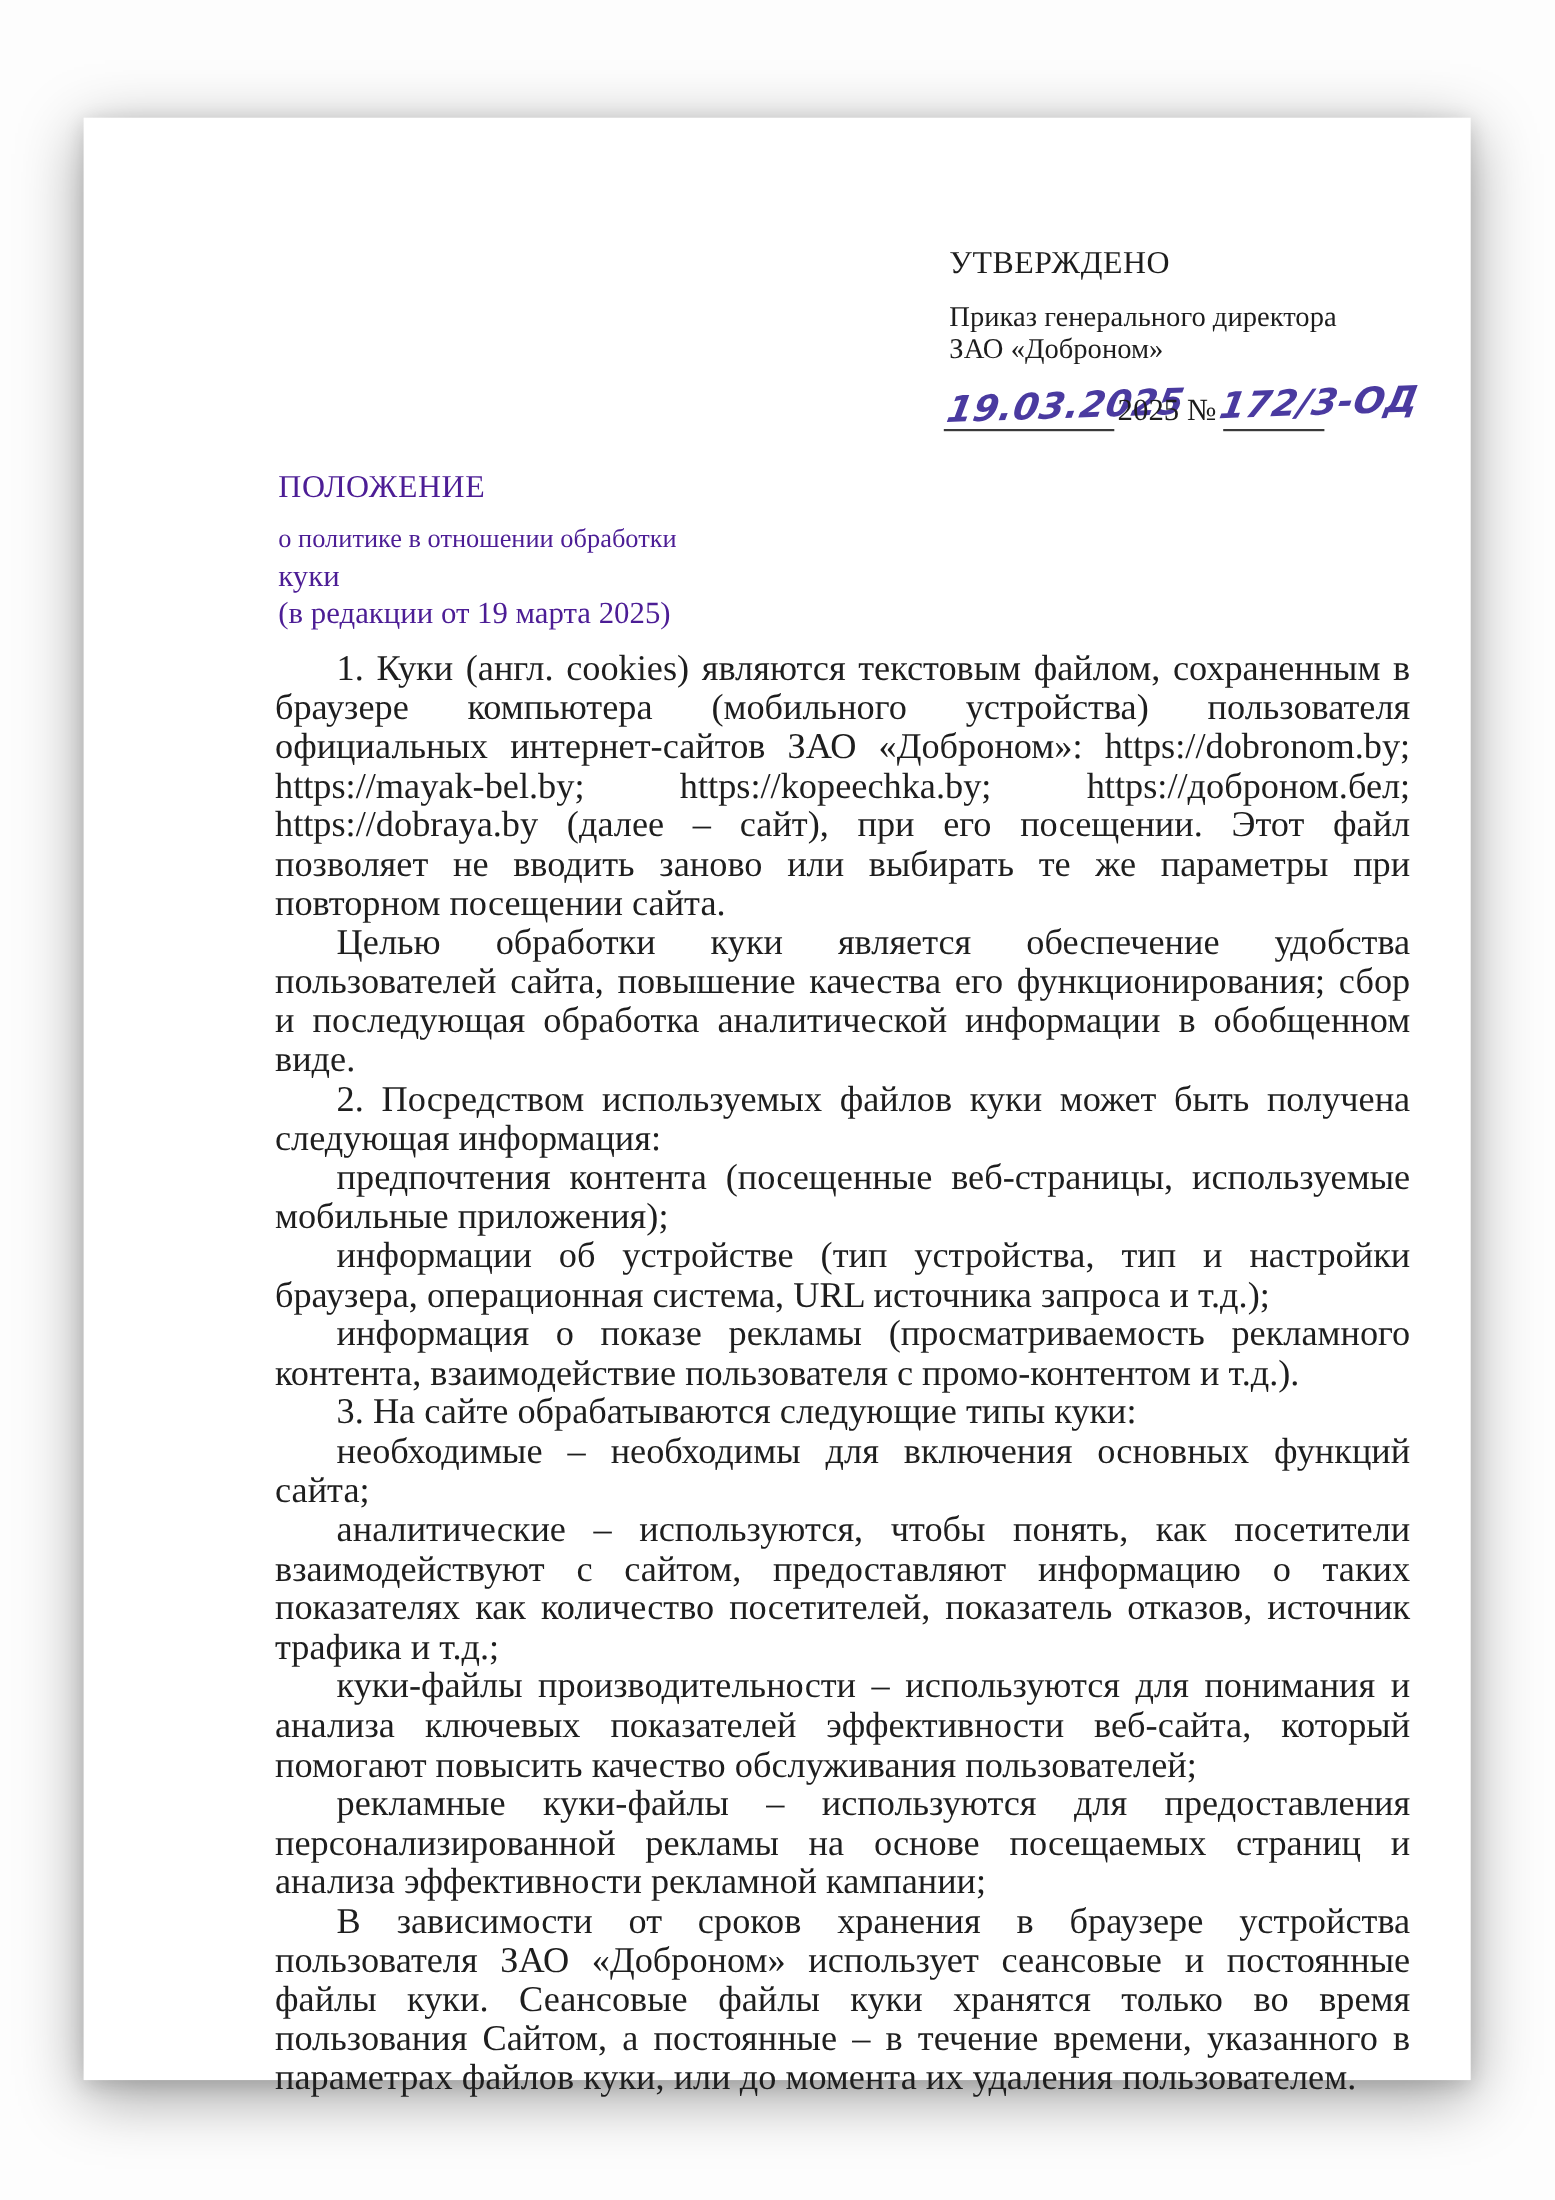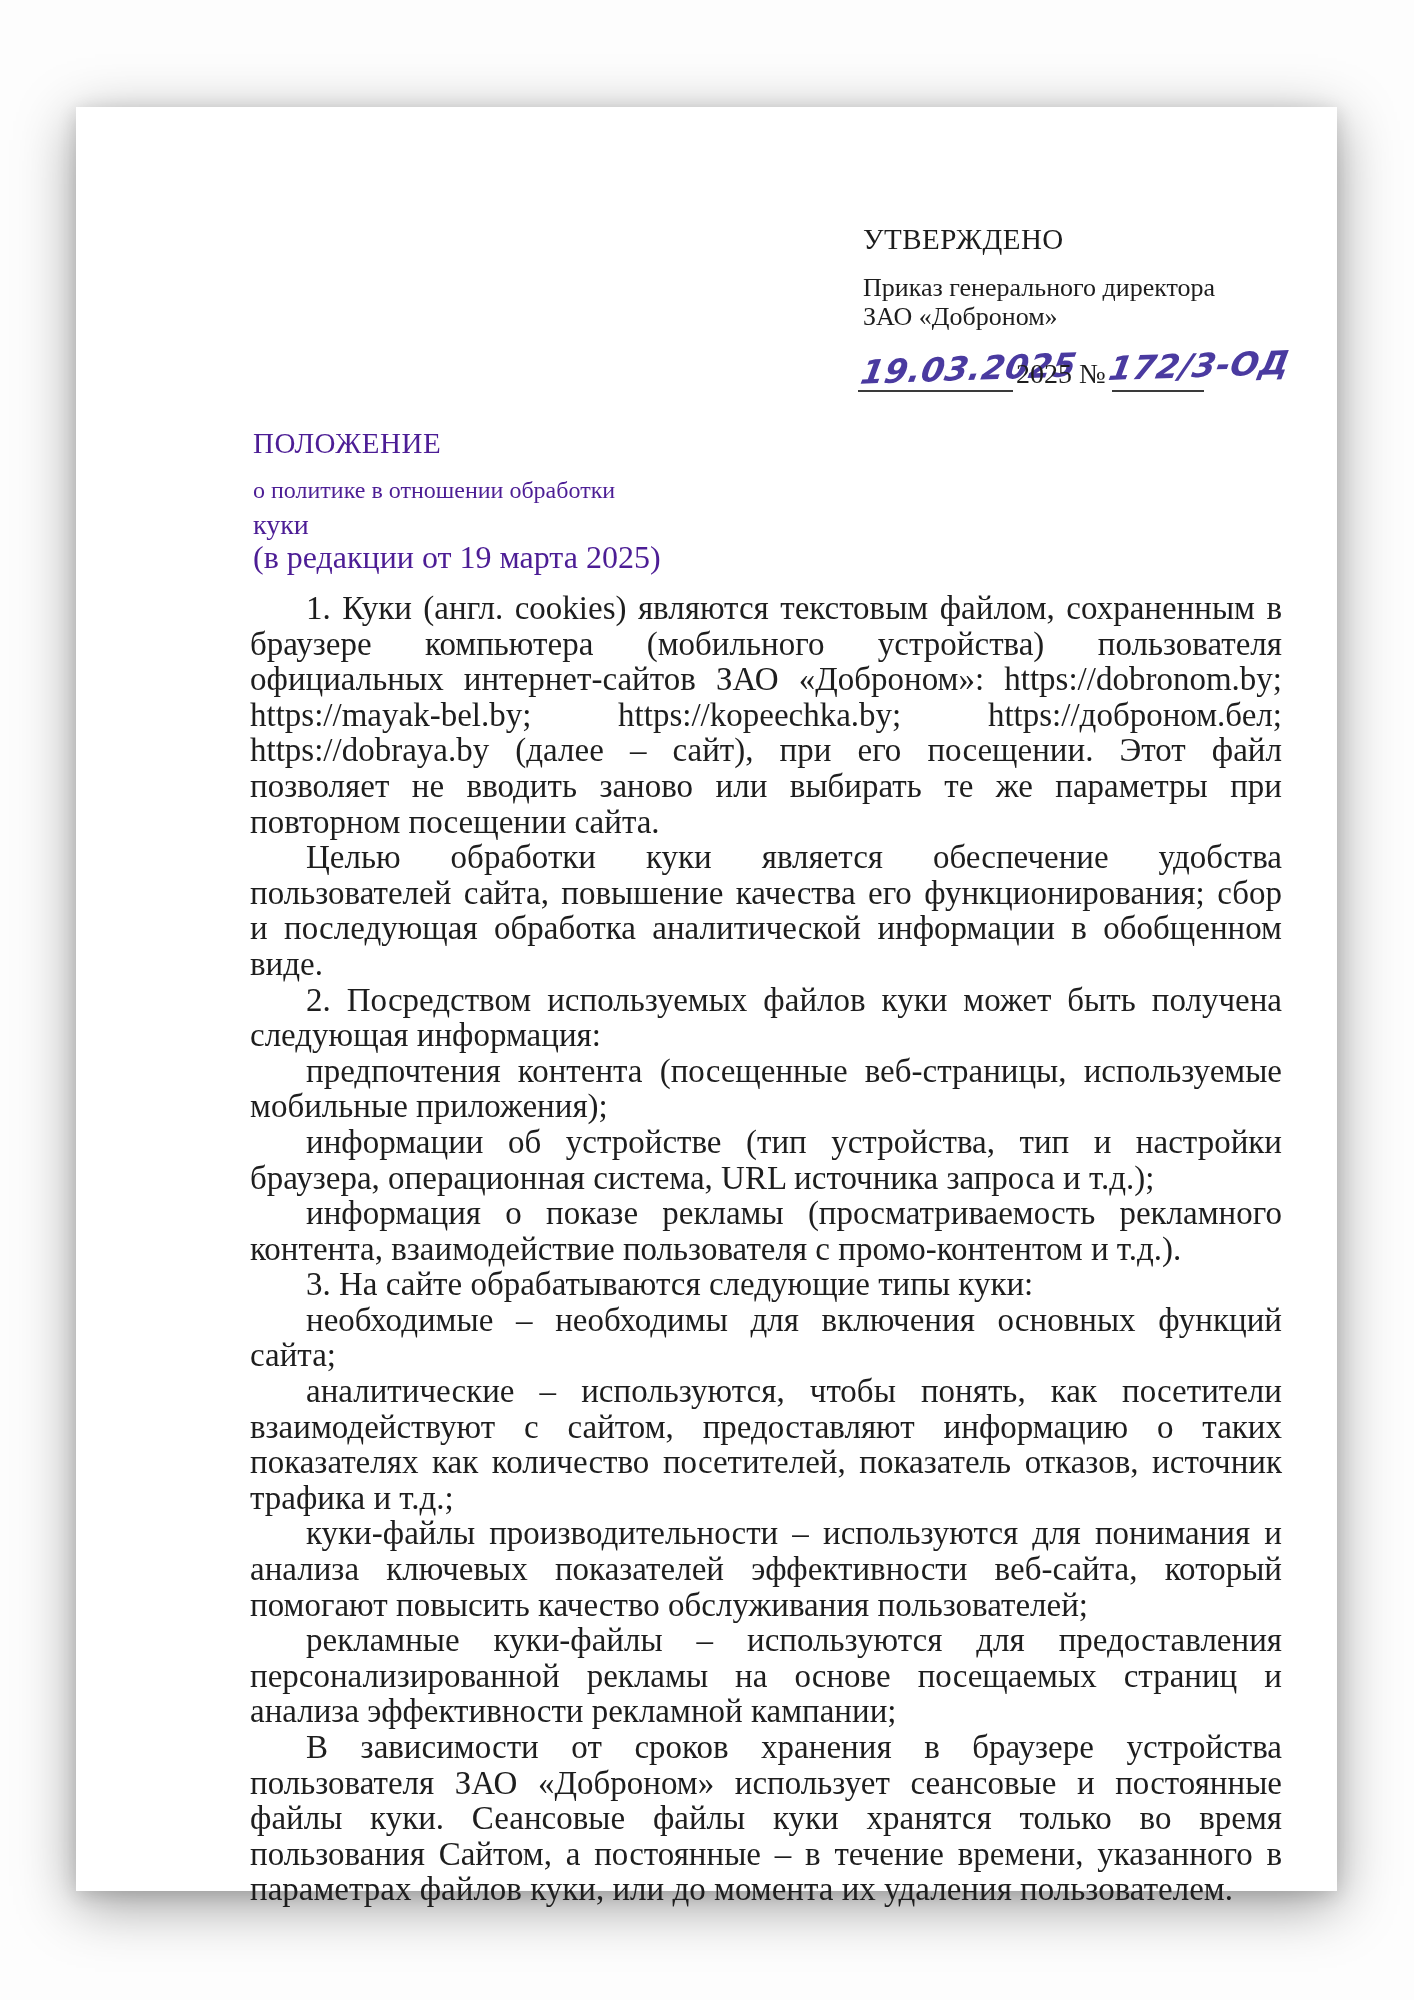--- a/index.html
+++ b/index.html
@@ -40,21 +40,21 @@
     white-space: nowrap;
   }
   .hw.date { left: 16px; top: 4px; font-size: 33px; }
   .hw.number { left: 264px; top: 1px; font-size: 33px; }
   .printed-no { position: absolute; left: 170px; top: 13px; font-size: 28px; color: #1d1d1d; white-space: nowrap; }
   
   .title-block { position: absolute; left: 177px; top: 320px; color: #4c1d95; }
   .title-block .t1 { font-size: 29px; letter-spacing: 0.5px; }
   .title-block .t2 { font-size: 24px; margin-top: 13px; line-height: 35px; }
   .title-block .t3 { font-size: 28px; line-height: 33px; }
-  .title-block .t4 { font-size: 32px; line-height: 33px; }
+  .title-block .t4 { font-size: 28px; line-height: 33px; }
   
   .body-col {
     position: absolute; left: 174px; top: 484px; width: 1032px;
     color: #1e1e1e;
     font-size: 33px;
     line-height: 35.6px;
     text-align: justify;
   }
   .body-col p { text-indent: 56px; text-align: justify; }
 </style>

